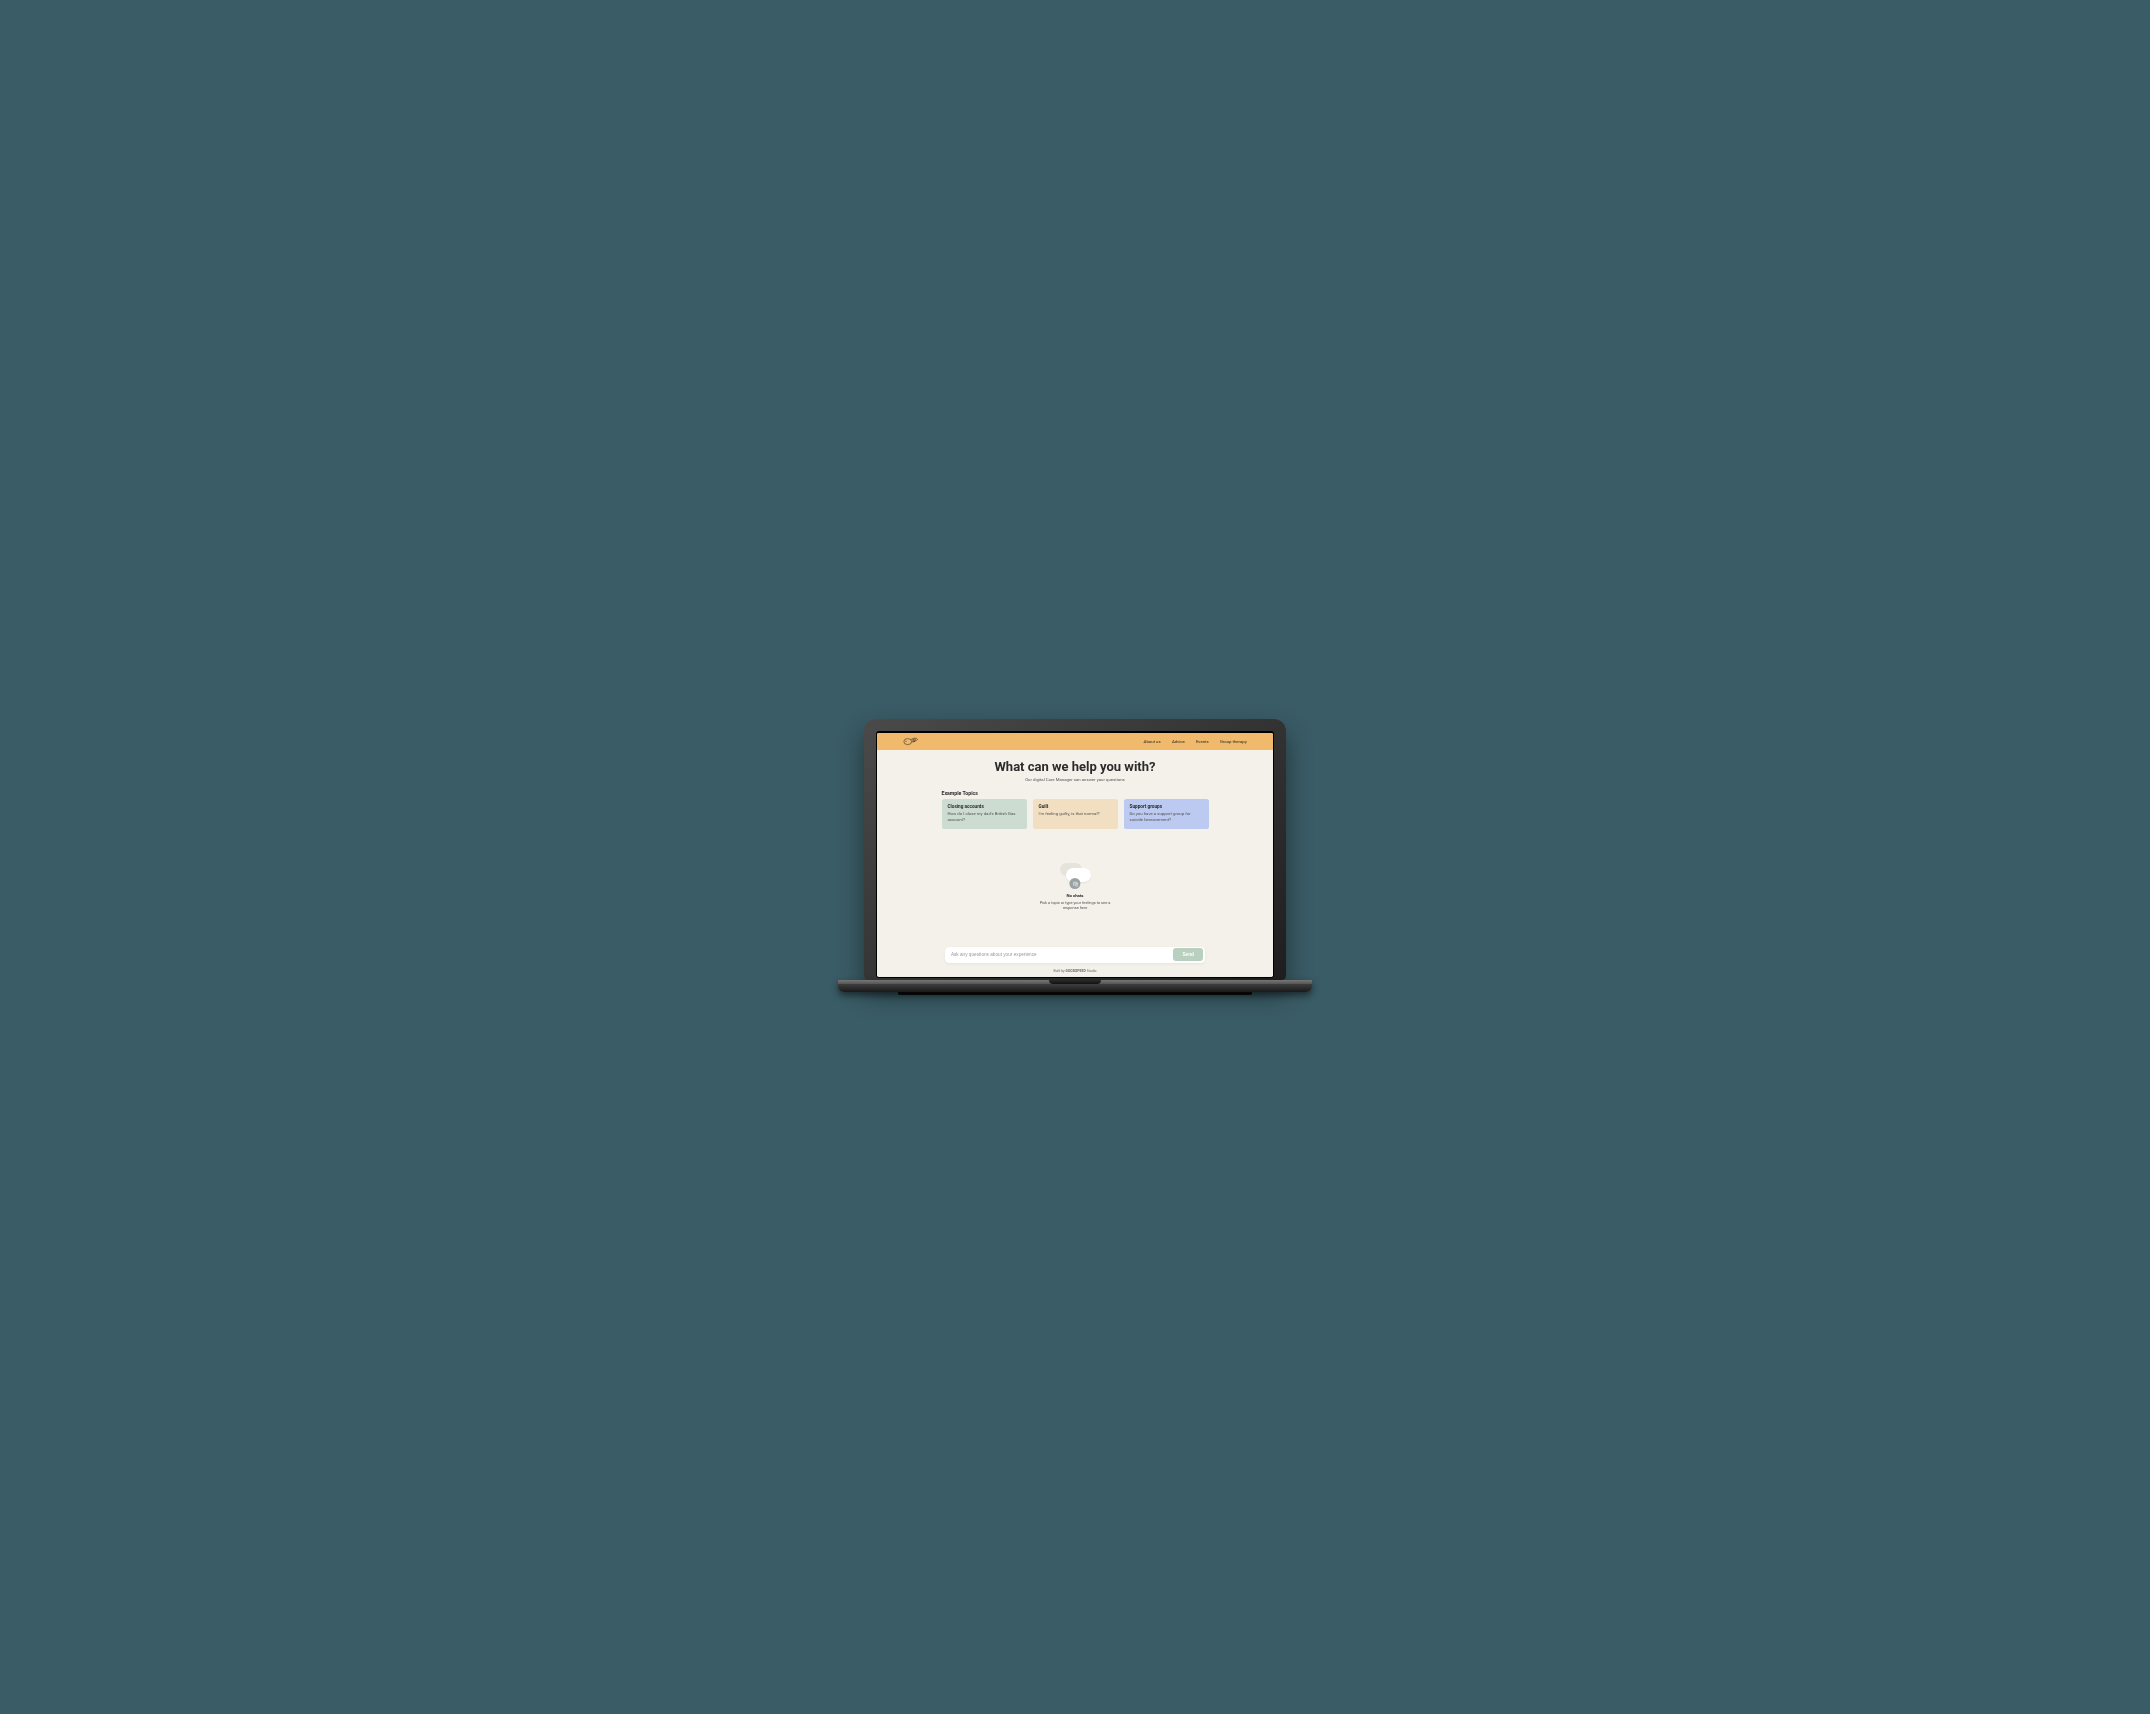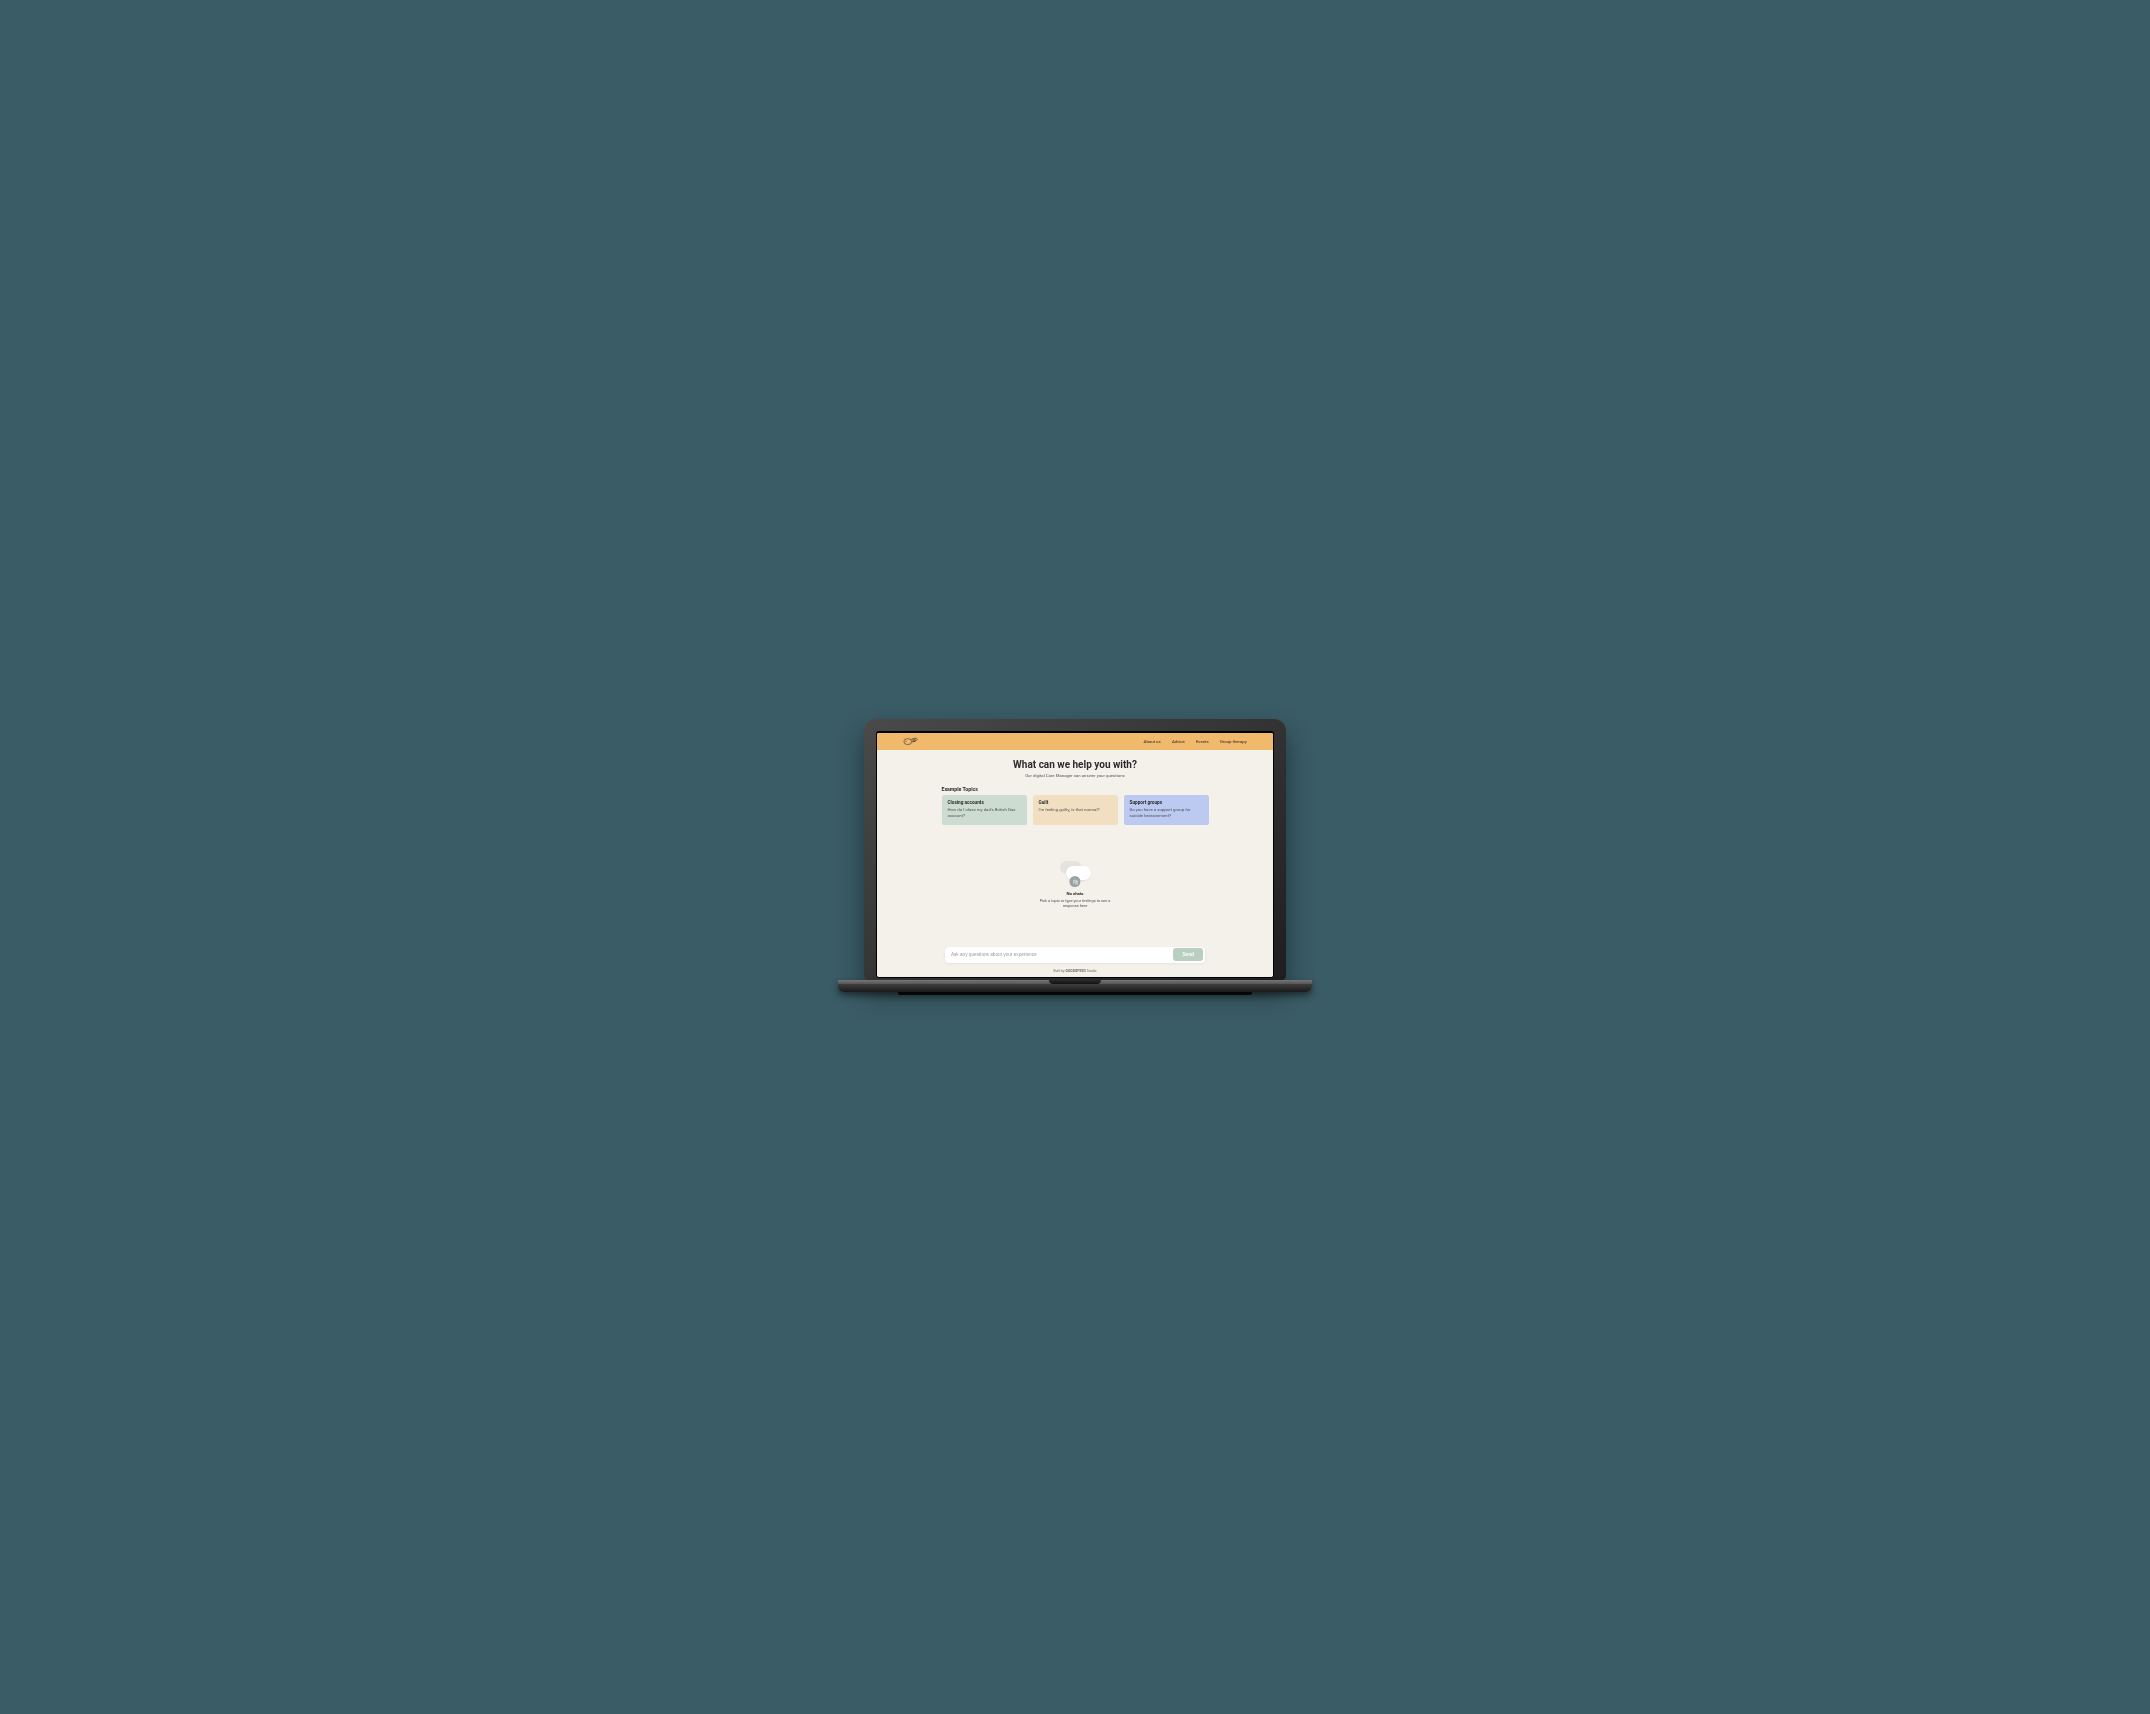--- a/index.html
+++ b/index.html
@@ -104,21 +104,21 @@
     display: flex;
     flex-direction: column;
     align-items: center;
     overflow: hidden;
   }
   .hero {
     text-align: center;
     padding: 9.5px 8.6px 3.4px;
   }
   .hero h1 {
-    font-size: 10px;
+    font-size: 13px;
     font-weight: 700;
     margin-bottom: 3px;
   }
   .hero p {
     font-size: 4.3px;
     color: #555;
   }
 
   .content {
     width: 267px;

